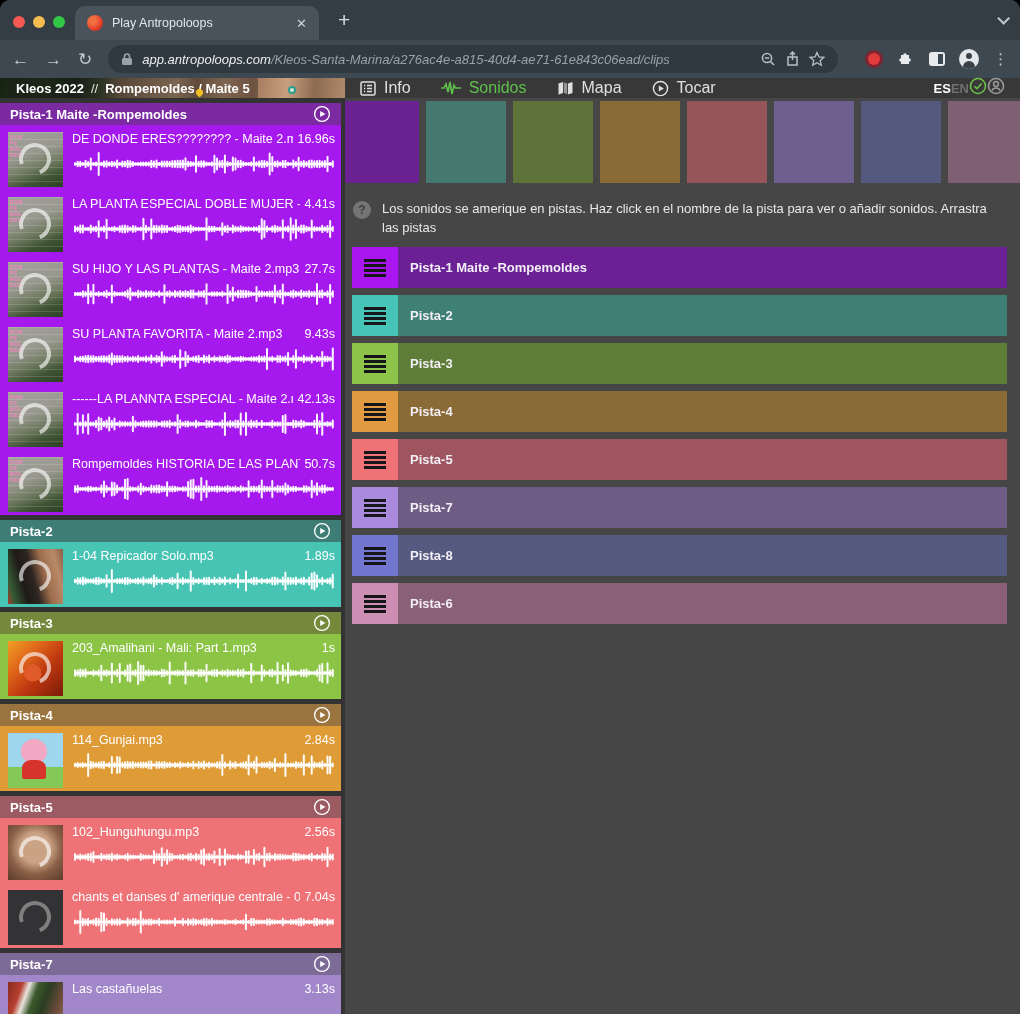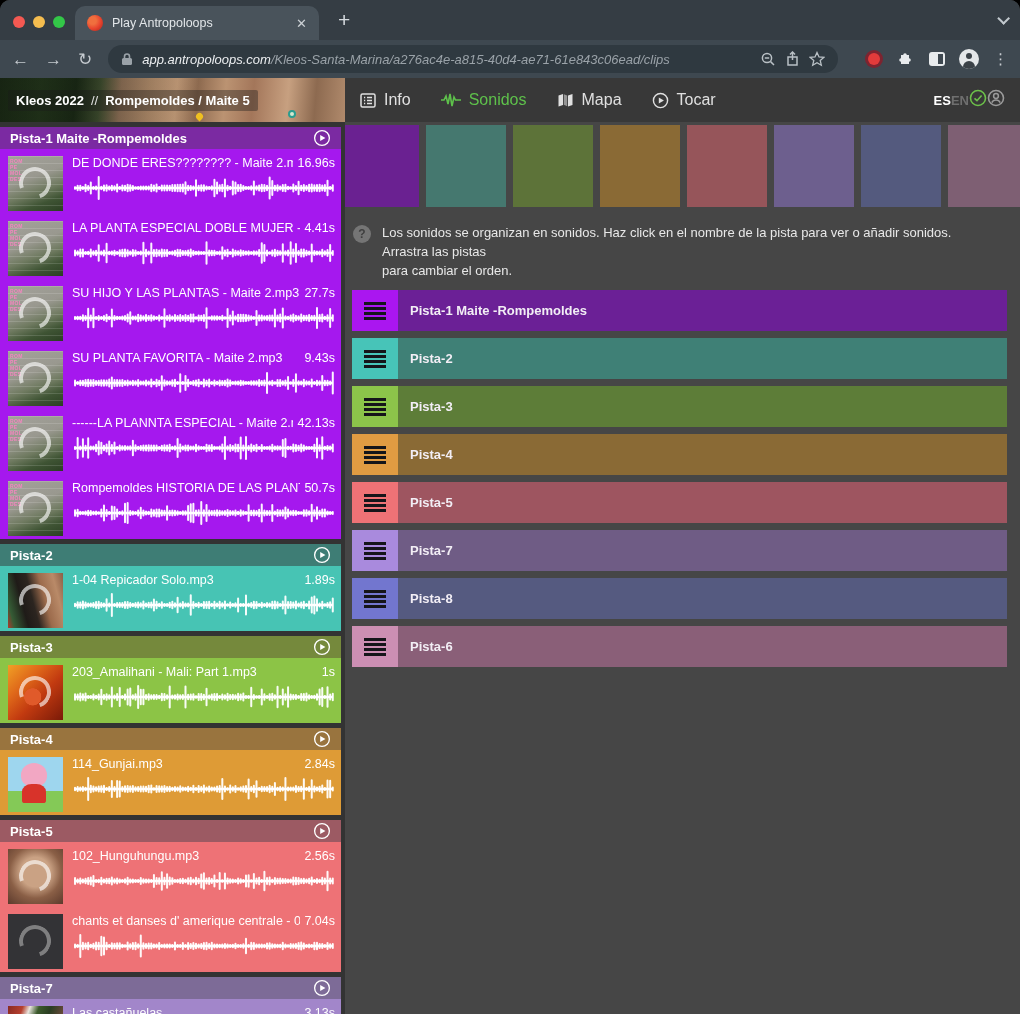--- a/index.html
+++ b/index.html
@@ -27,21 +27,21 @@
   .chrome-right { display:flex; align-items:center; gap:14px; margin-left:auto; }
   .record-dot { width:12px; height:12px; border-radius:50%; background:#e23b3b; border:0; box-shadow:0 0 0 3px #7d2430; margin:0 3px; }
   .split-ic { width:16px; height:14px; background:#e8ebed; border-radius:3px; position:relative; }
   .split-ic::after { content:""; position:absolute; right:2px; top:2px; bottom:2px; width:5px; background:#3e4850; }
   .avatar { width:20px; height:20px; border-radius:50%; background:#e4e7e9; position:relative; overflow:hidden; }
   .avatar::before { content:""; position:absolute; top:4px; left:7px; width:6px; height:6px; border-radius:50%; background:#3a4147; }
   .avatar::after { content:""; position:absolute; top:12px; left:4px; width:12px; height:8px; border-radius:6px 6px 0 0; background:#3a4147; }
   .kebab { color:#c6cbd0; font-size:15px; }
 
   
-  .appbar { height:44px; display:flex; flex:none; }
+  .appbar { height:20px; display:flex; flex:none; }
   .breadcrumb-area { width:345px; flex:none; position:relative; display:flex; align-items:center; padding:0 8px; overflow:hidden;
     background:
       linear-gradient(90deg, rgba(10,20,8,.5) 0%, rgba(10,20,8,.1) 45%, rgba(0,0,0,0) 60%),
       linear-gradient(95deg, #24351d 0%, #2c4022 12%, #1d2c18 22%, #445233 29%, #97755c 35%, #b08a6a 43%, #c29a78 51%, #8f6b50 57%, #bb9372 65%, #a3765a 73%, #c7a080 83%, #8d6a50 91%, #b08a6c 100%); }
   .bc-wrap { position:relative; display:flex; align-items:center; gap:7px; background:rgba(25,25,25,.38); padding:3px 8px; border-radius:2px; }
   .bc-project, .bc-path { color:#fff; font-size:13px; font-weight:600; white-space:nowrap; }
   .bc-sep { color:#e3e3e3; font-size:13px; }
   .map-pin { position:absolute; left:196px; bottom:2px; width:7px; height:7px; border-radius:50% 50% 50% 0; transform:rotate(-45deg); background:#f0c020; }
   .map-dot { position:absolute; left:288px; bottom:4px; width:8px; height:8px; border-radius:50%; border:2px solid #2a9d8f; background:#d5e8d0; }
 
@@ -543,22 +543,21 @@
           <div class="swatch" style="background: rgb(93, 115, 57);"></div>
           <div class="swatch" style="background: rgb(138, 106, 53);"></div>
           <div class="swatch" style="background: rgb(150, 85, 90);"></div>
           <div class="swatch" style="background: rgb(109, 95, 142);"></div>
           <div class="swatch" style="background: rgb(84, 90, 126);"></div>
           <div class="swatch" style="background: rgb(126, 95, 115);"></div>
         </div>
       <div class="hint">
         <div class="hint-icon">?</div>
         <div class="hint-text">
-          <div>Los sonidos se organizan en sonidos. Haz click en el nombre de la pista para ver o añadir sonidos. Arrastra las pistas</div>
-          <div>para cambiar el orden.</div>
+          <div>Los sonidos se amerique en pistas. Haz click en el nombre de la pista para ver o añadir sonidos. Arrastra las pistas</div>
         </div>
       </div>
       <div class="rows">
           <div class="row">
     <div class="row-handle" style="background: rgb(170, 22, 240);">
       <div class="drag-icon"></div>
     </div>
     <div class="row-bar" style="background: rgb(107, 32, 150);">
       <span class="row-label">Pista-1 Maite -Rompemoldes</span>
     </div>

